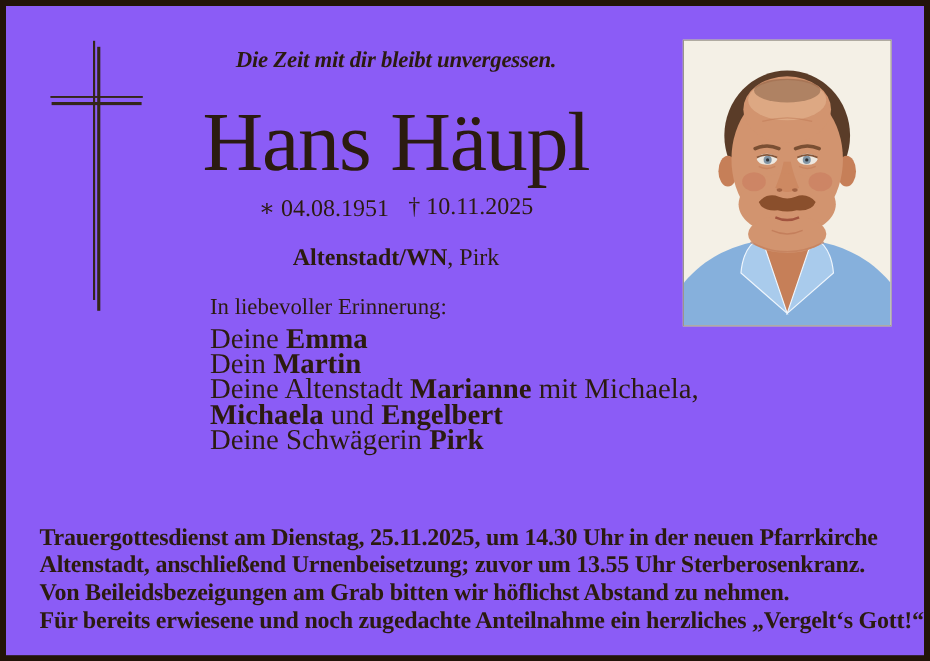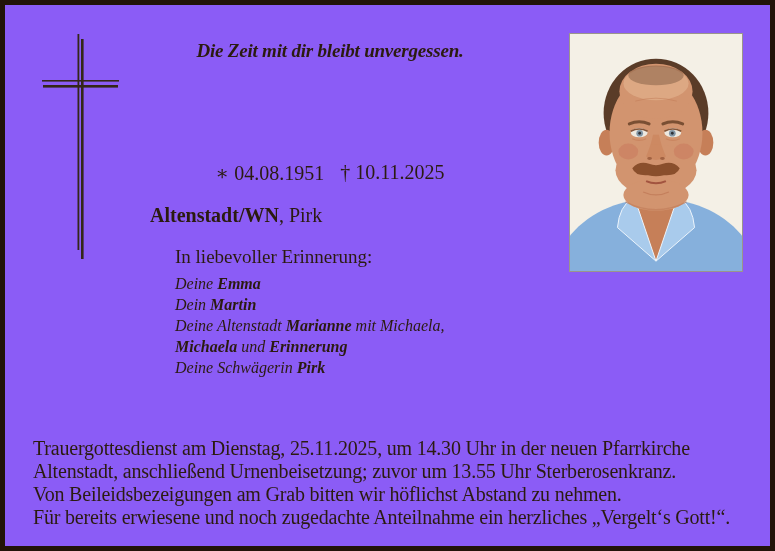--- a/index.html
+++ b/index.html
@@ -35,37 +35,36 @@
     letter-spacing: -1px;
     white-space: nowrap;
   }
   .dates {
     position: absolute; left: 150px; top: 161px; width: 360px;
     display: flex; justify-content: center; gap: 16px;
     font-size: 20px;
   }
   .place {
     position: absolute; left: 150px; top: 204px; width: 360px;
-    font-size: 20px; font-family: Liberation Serif, serif;
+    text-align: center; font-size: 20px; font-family: Liberation Serif, serif;
   }
   .place .b, .mourners .b { font-weight: bold; }
   .remembrance {
     position: absolute; left: 175px; top: 246px;
     font-size: 19px;
   }
   .mourners {
     position: absolute; left: 175px; top: 273px;
-    font-size: 16px; line-height: 21px;
+    font-size: 24px; line-height: 21px;
     white-space: nowrap;
-    font-style: italic;
   }
   .footer {
     position: absolute; left: 33px; top: 437px;
     font-size: 20px; line-height: 23px;
-    white-space: nowrap; letter-spacing: -0.2px;
+    white-space: nowrap; letter-spacing: -0.2px; font-weight: bold;
   }
   .photo {
     position: absolute; left: 569px; top: 33px;
     width: 174px; height: 239px;
     border: 1px solid #9a958c; box-sizing: border-box;
     background: var(--photo-bg, #f4f0e6);
   }
   .photo svg { display: block; width: 100%; height: 100%; }
 </style>
 </head>
@@ -75,37 +74,38 @@
 
   <svg class="cross" viewBox="0 0 85 235" aria-hidden="true">
     <rect x="39.5" y="4" width="1.8" height="216" fill="var(--cross, #342619)"></rect>
     <rect x="43" y="9" width="2.6" height="220" fill="var(--cross, #342619)"></rect>
     <rect x="4" y="50" width="77" height="1.6" fill="var(--cross, #342619)"></rect>
     <rect x="5" y="55" width="75" height="2.6" fill="var(--cross, #342619)"></rect>
   </svg>
 
   <div class="tagline">Die Zeit mit dir bleibt unvergessen.</div>
 
+  <h1 class="name">Hans Häupl</h1>
 
   <div class="dates">
     <span><span>∗</span>&nbsp;<span>04.08.1951</span></span>
     <span><span>†</span>&nbsp;<span>10.11.2025</span></span>
   </div>
 
   <div class="place">
     <span class="b">Altenstadt/WN</span><span>, Pirk</span>
   </div>
 
   <div class="remembrance">In liebevoller Erinnerung:</div>
 
   <div class="mourners" id="mourners-list">
       <div><span>Deine </span><span class="b">Emma</span></div>
       <div><span>Dein </span><span class="b">Martin</span></div>
       <div><span>Deine Altenstadt </span><span class="b">Marianne</span><span> mit Michaela,</span></div>
-      <div><span class="b">Michaela</span><span> und </span><span class="b">Erinnerung</span></div>
+      <div><span class="b">Michaela</span><span> und </span><span class="b">Engelbert</span></div>
       <div><span>Deine Schwägerin </span><span class="b">Pirk</span></div>
     </div>
 
   <div class="photo">
     <svg viewBox="0 0 174 240" preserveAspectRatio="none" aria-hidden="true">
       <rect x="0" y="0" width="174" height="240" fill="var(--photo-bg, #f4f0e6)"></rect>
 
       <path d="M66,118 L66,186 Q87,204 108,186 L108,118 Z" fill="var(--skin-deep, #c67f58)"></path>
 
       <path d="M0,240 V204 C22,178 52,167 87,167 C122,167 152,178 174,204 V240 Z" fill="var(--shirt, #86b0dc)"></path>

